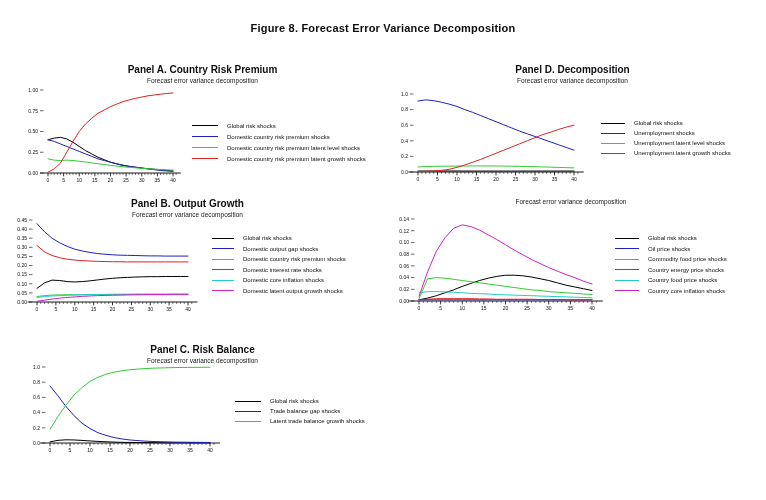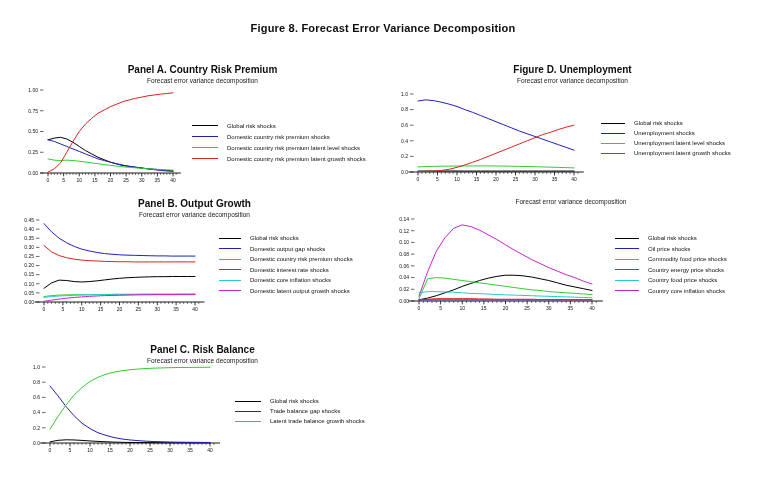--- a/index.html
+++ b/index.html
@@ -6,21 +6,21 @@
   body{
     position:relative;width:766px;height:500px;overflow:hidden;
     font-family:"Liberation Sans",sans-serif;color:#111;
   }
   .figure-title{
     position:absolute;top:22px;left:0;width:766px;text-align:center;
     font-size:11px;font-weight:bold;color:#0d0d12;letter-spacing:.2px;
   }
   .panel{position:absolute;}
   .panel-a{left:20px;top:62px;width:365px;height:130px;}
-  .panel-b{left:12px;top:196px;width:365px;height:130px;}
+  .panel-b{left:5px;top:196px;width:365px;height:130px;}
   .panel-c{left:20px;top:342px;width:365px;height:130px;}
   .panel-d{left:390px;top:62px;width:365px;height:130px;}
   .panel-e{left:385px;top:196px;width:372px;height:130px;}
   .ptitle{
     margin:2px 0 0 0;text-align:center;font-size:10px;font-weight:bold;color:#0d0d12;
   }
   .psub{
     margin:2px 0 0 0;text-align:center;font-size:6.5px;color:#1a1a1a;
   }
   svg.plot{position:absolute;left:0;overflow:visible;}
@@ -121,21 +121,21 @@
         <span class="legend-label">Domestic country risk premium latent level shocks</span>
       </div>
       <div class="legend-row" style="height: 11px;">
         <span class="legend-line" style="width: 26px; border-top-color: rgb(221, 34, 34);"></span>
         <span class="legend-label">Domestic country risk premium latent growth shocks</span>
       </div>
     </div>
 </section>
 
 <section class="panel panel-d">
-  <h3 class="ptitle">Figure D. Unemployment</h3>
+  <h3 class="ptitle">Panel D. Decomposition</h3>
   <div class="psub">Forecast error variance decomposition</div>
   <svg class="plot" width="212" height="102" viewBox="0 0 212 102" style="top: 22px;">
       <line x1="18.25" y1="88" x2="193.75" y2="88" stroke="#000" stroke-width="0.9"></line>
       <g stroke="#000" stroke-width="0.5">
         <line x1="31.9" y1="88" x2="31.9" y2="90"></line>
         <line x1="35.8" y1="88" x2="35.8" y2="90"></line>
         <line x1="39.7" y1="88" x2="39.7" y2="90"></line>
         <line x1="43.6" y1="88" x2="43.6" y2="90"></line>
         <line x1="51.4" y1="88" x2="51.4" y2="90"></line>
         <line x1="55.3" y1="88" x2="55.3" y2="90"></line>

